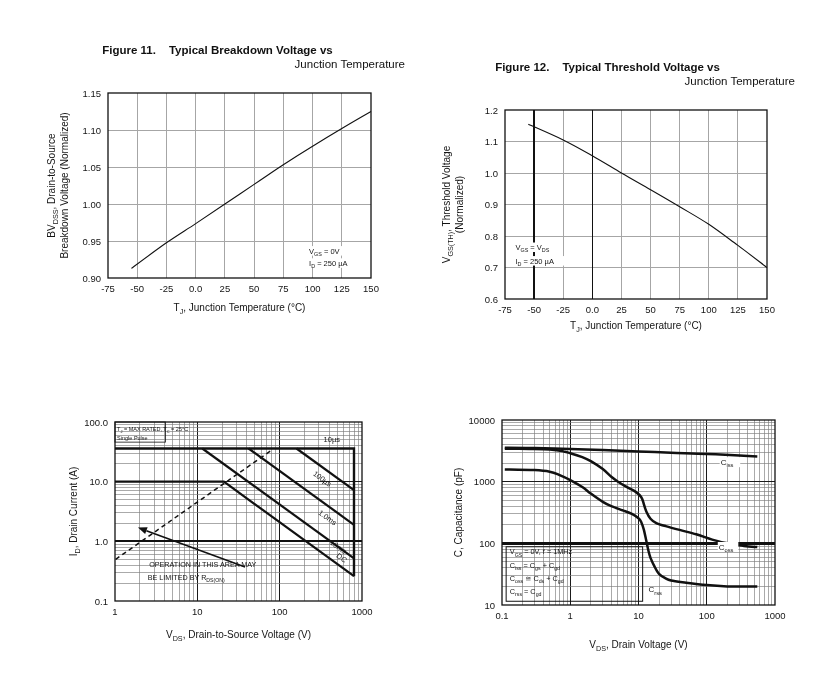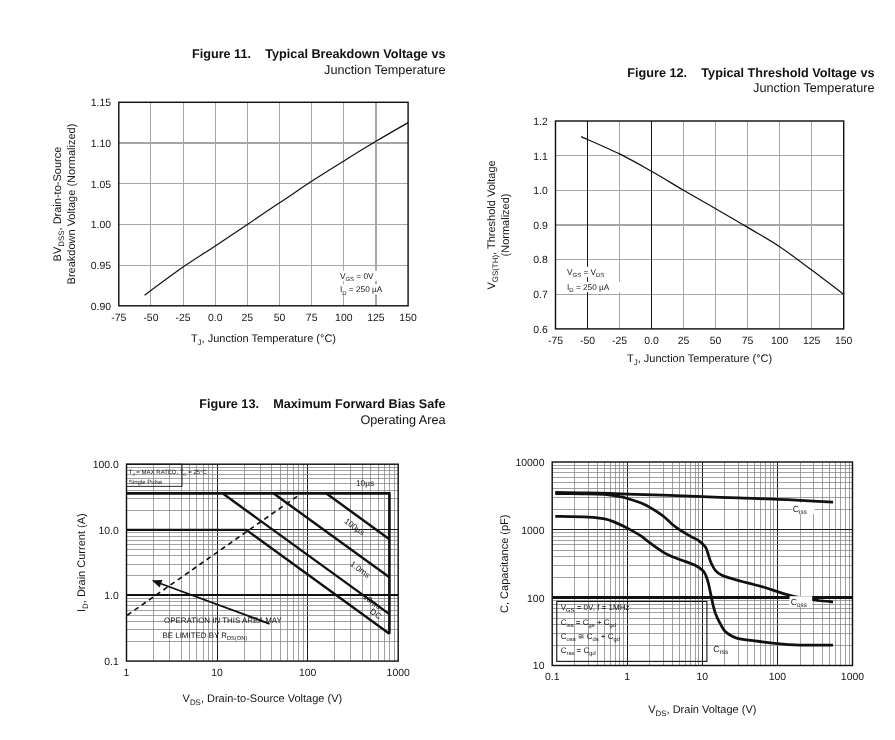--- a/index.html
+++ b/index.html
@@ -1,19 +1,19 @@
 <!DOCTYPE html>
 <html><head>
 <meta charset="utf-8">
 <style>
   html,body{margin:0;padding:0;background:#fff;}
   body{font-family:"Liberation Sans","DejaVu Sans",sans-serif;}
   #page{position:relative;width:814px;height:673px;background:#ffffff;overflow:hidden;}
   .fig{position:absolute;width:375px;height:300px;}
-  .fig-title{margin-top:4px;text-align:right;font-weight:bold;font-size:11.5px;line-height:13.5px;color:#111;}
+  .fig-title{margin-top:4px;text-align:center;font-weight:bold;font-size:11.5px;line-height:13.5px;color:#111;}
   .fig-title .tmain{margin-left:13px;}
   .fig-title2{text-align:right;font-weight:normal;font-size:11.5px;line-height:13.5px;color:#111;padding-left:34px;}
   .fig svg{position:absolute;left:0;top:44px;}
   svg text{fill:#141414;}
   .sub{font-size:72%;}
 </style>
 </head>
 <body>
 
 <div id="page">
@@ -128,22 +128,20 @@
           <text x="216" y="228" text-anchor="middle" font-size="10"><tspan>T</tspan><tspan dy="2.8000000000000003" class="sub">J</tspan><tspan dy="-2.8000000000000003">, Junction Temperature (°C)</tspan></text>
         </g>
         <g>
           <text x="30" y="103.5" text-anchor="middle" font-size="10" transform="rotate(-90 30 103.5)"><tspan>V</tspan><tspan dy="2.8000000000000003" class="sub">GS(TH)</tspan><tspan dy="-2.8000000000000003">, Threshold Voltage</tspan></text>
           <text x="43" y="103.5" text-anchor="middle" font-size="10" transform="rotate(-90 43 103.5)"><tspan>(Normalized)</tspan></text>
         </g>
       </svg>
   </div>
 
   <div class="fig" style="left:30px;top:358px;">
-    <div class="fig-title"><span>Figure 13.</span><span class="tmain">Maximum Forward Bias Safe</span></div>
-    <div class="fig-title2">Operating Area</div>
     <svg width="375" height="250">
         <g shape-rendering="crispEdges">
           <line x1="109.78480297633445" x2="109.78480297633445" y1="20" y2="199" stroke="#7d7d7d" stroke-width="0.65"></line>
           <line x1="124.2829833052522" x2="124.2829833052522" y1="20" y2="199" stroke="#7d7d7d" stroke-width="0.65"></line>
           <line x1="134.5696059526689" x2="134.5696059526689" y1="20" y2="199" stroke="#7d7d7d" stroke-width="0.65"></line>
           <line x1="142.5485303569989" x2="142.5485303569989" y1="20" y2="199" stroke="#7d7d7d" stroke-width="0.65"></line>
           <line x1="149.06778628158668" x2="149.06778628158668" y1="20" y2="199" stroke="#7d7d7d" stroke-width="0.65"></line>
           <line x1="154.57973862784047" x2="154.57973862784047" y1="20" y2="199" stroke="#7d7d7d" stroke-width="0.65"></line>
           <line x1="159.35440892900334" x2="159.35440892900334" y1="20" y2="199" stroke="#7d7d7d" stroke-width="0.65"></line>
           <line x1="163.5659666105044" x2="163.5659666105044" y1="20" y2="199" stroke="#7d7d7d" stroke-width="0.65"></line>

